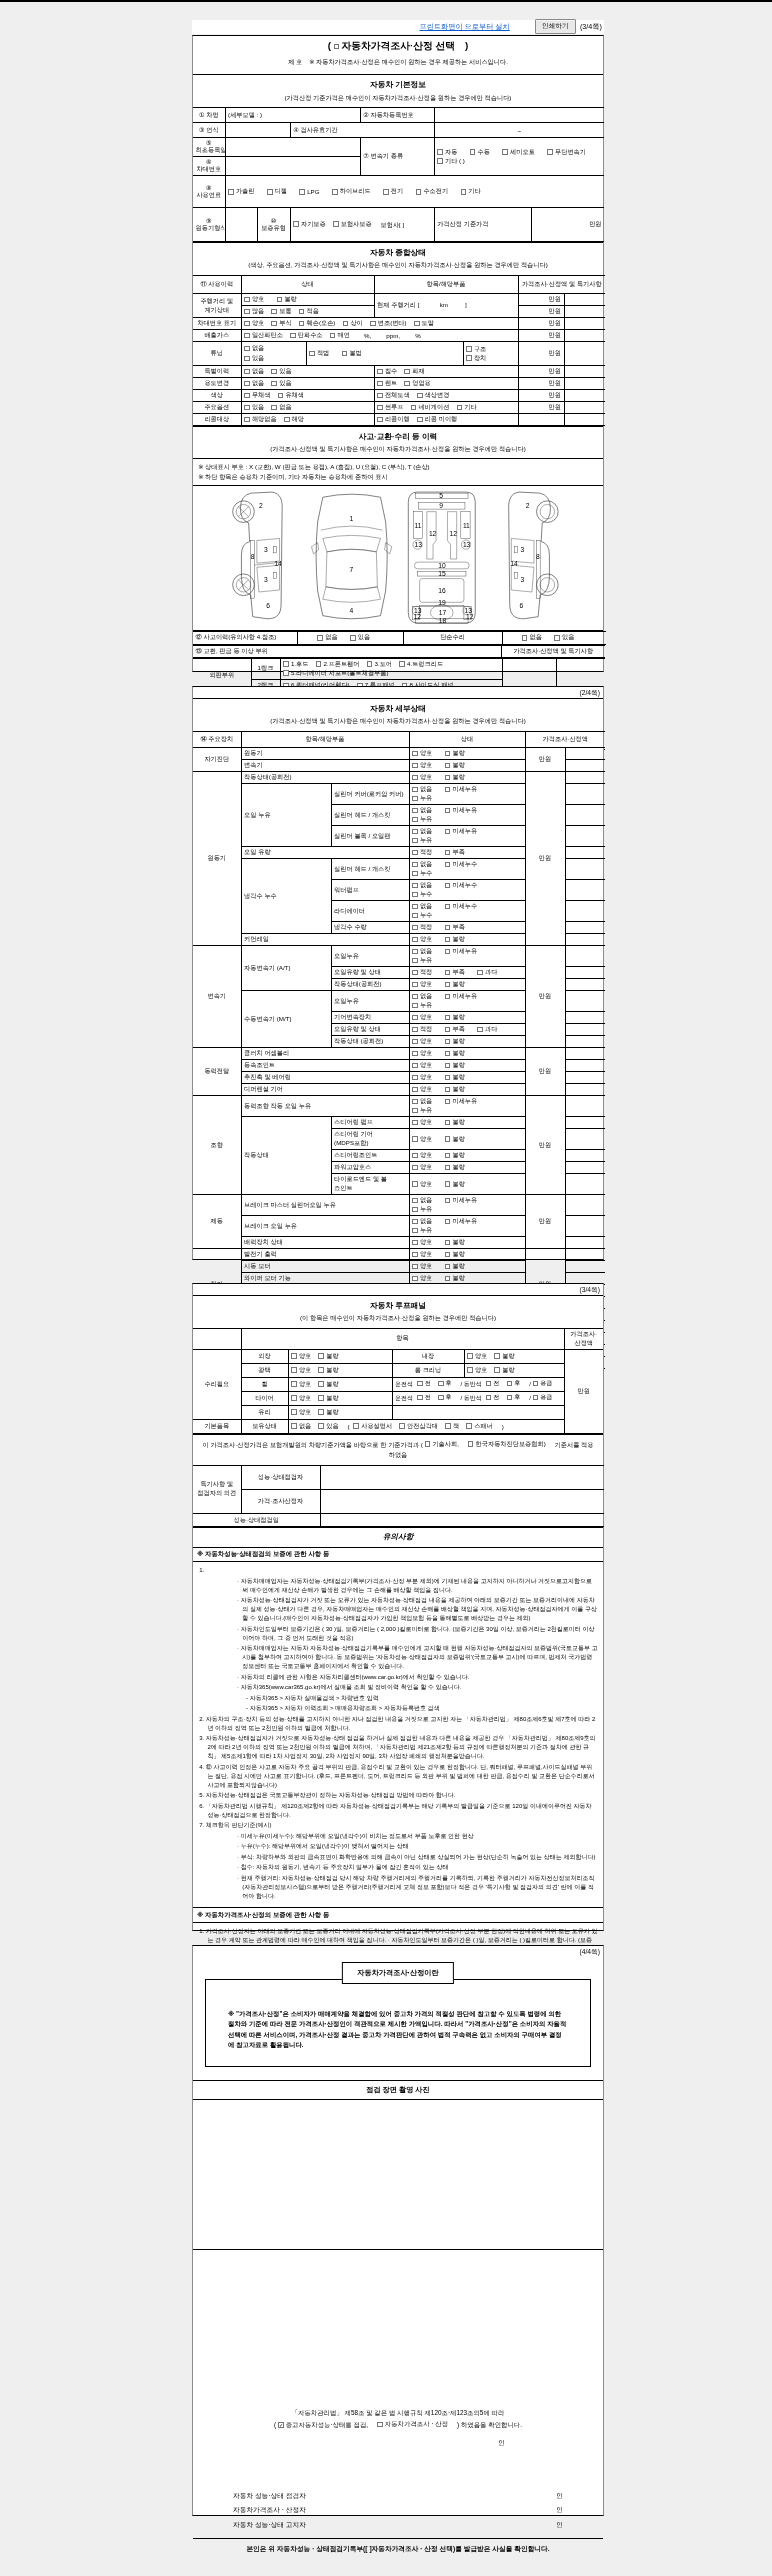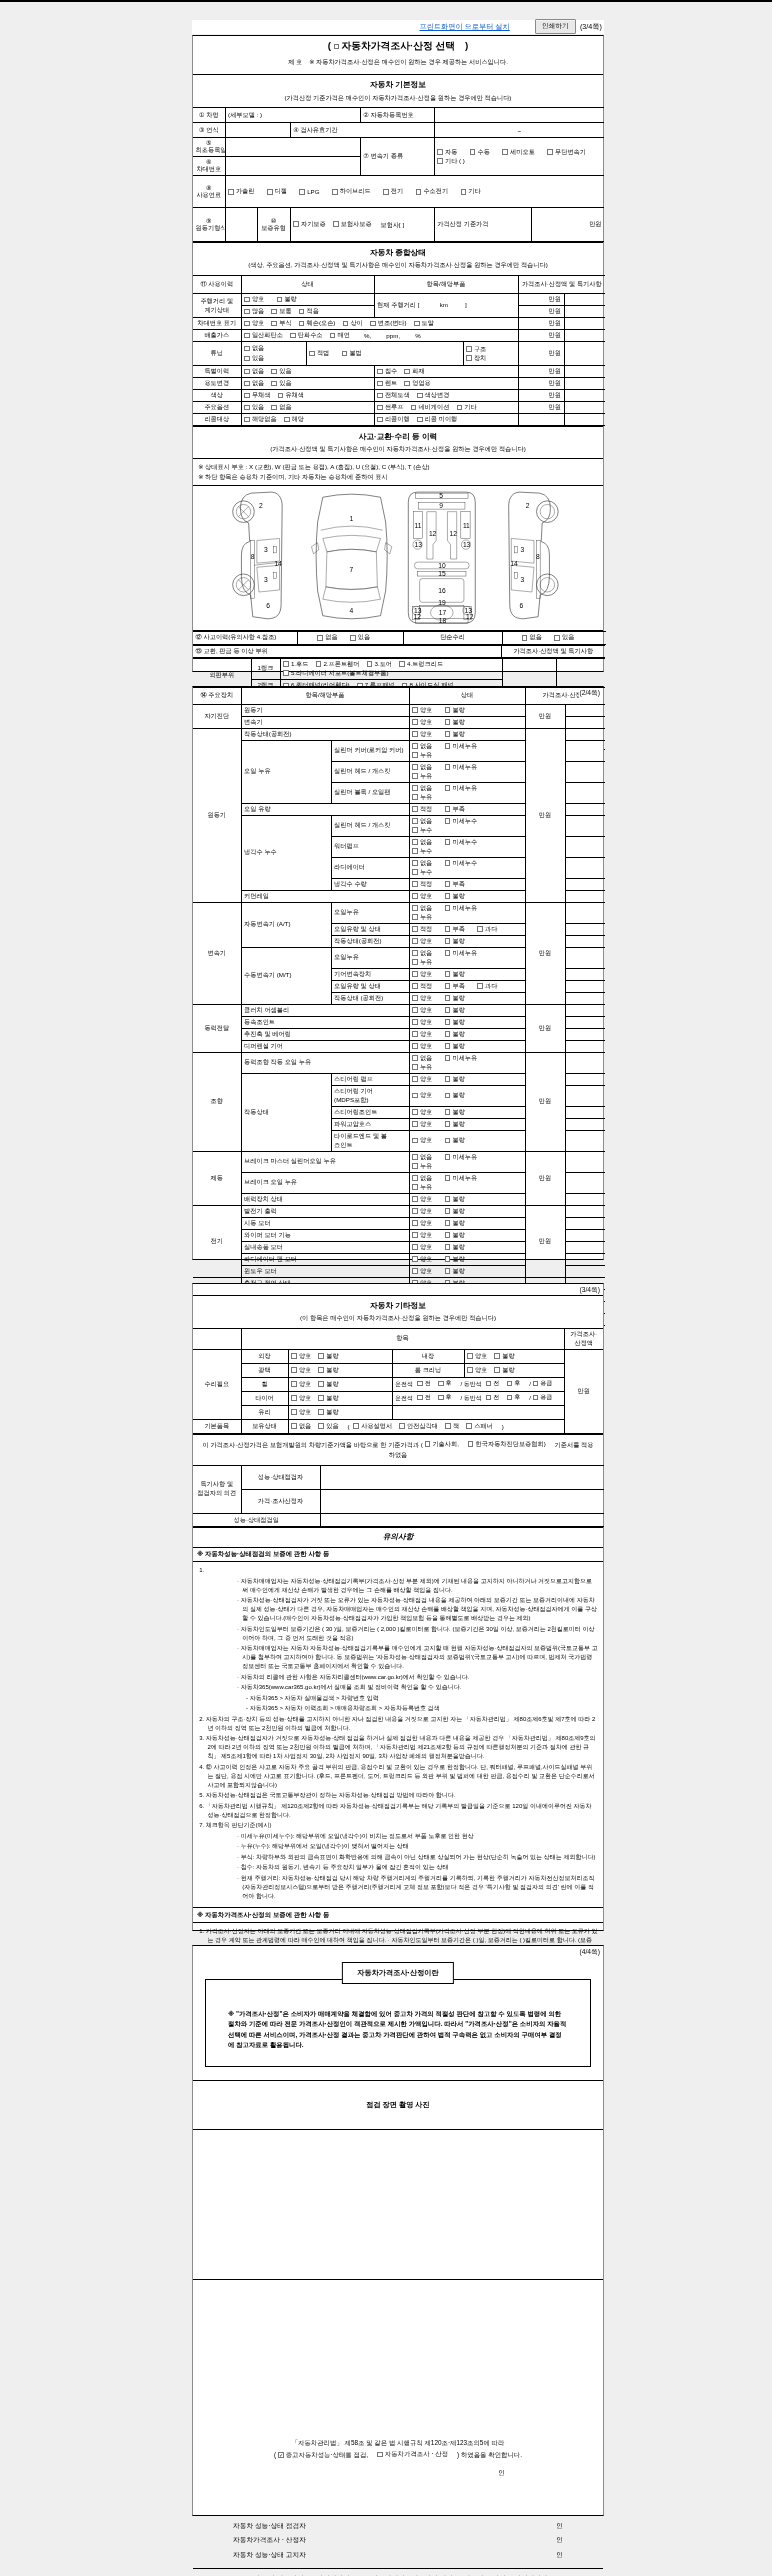--- a/index.html
+++ b/index.html
@@ -52,21 +52,21 @@
   .nt { font-size:6px; line-height:1.5; margin:1.5px 0; }
   .n0 { padding-left:10.3px; text-indent:-8.2px; }
   .b1 { margin-left:40px; padding-left:5.2px; text-indent:-5.2px; }
   .b2 { margin-left:49px; }
   .notice-box { padding:3.1px 5.2px 5.2px 4.1px; }
   .hdr-line { border-top:0.5px solid #000; border-bottom:0.5px solid #000; font-size:6.4px; font-weight:bold; padding:2.1px 4.1px; }
   
   .statwrap { position:relative; margin:33px 12.4px 0; }
   .stat-title { position:absolute; left:50%; transform:translateX(-50%); top:-17.5px; background:#fff; border:1px solid #000; padding:5.2px 14.4px; font-size:7.2px; font-weight:bold; white-space:nowrap; }
   .stat-box { border:1px solid #000; padding:29px 21.6px 15.5px; font-size:6.4px; font-weight:bold; line-height:1.6; }
-  .photo-hdr { margin-top:13.4px; border-top:1.5px solid #000; border-bottom:0.5px solid #000; text-align:center; font-size:7.2px; font-weight:bold; padding:19px 0; }
+  .photo-hdr { margin-top:13.4px; border-top:1.5px solid #000; border-bottom:0.5px solid #000; text-align:center; font-size:7.2px; font-weight:bold; padding:4px 0; }
   .photo-a { height:150px; border-bottom:0.5px solid #000; }
   .photo-b { height:152px; }
   .sign-hdr { border-top:1.5px solid #000; border-bottom:0.5px solid #000; text-align:center; font-size:7.7px; font-weight:bold; padding:5.2px 0; }
   .sign-body { position:relative; padding-top:6.2px; }
   .sign-law { text-align:center; font-size:6.4px; line-height:1.7; }
   .seal-mid { position:absolute; top:37px; right:98px; font-size:6.7px; }
   .sign-rows { width:330px; margin:61px auto 0; }
   .sign-row { display:flex; justify-content:space-between; font-size:6.7px; margin:5.2px 0; }
   .sign-confirm { border-top:1.5px solid #000; margin-top:8.2px; padding:4.1px 0 7.2px; text-align:center; font-size:6.7px; font-weight:bold; line-height:1.7; }
 </style>
@@ -677,20 +677,24 @@
                 <span class="cbx"></span>
                 <span>16.플로어패널</span>
               </span></span></td>
     </tr>
   </tbody>
     </table>
 </div>
 
 <div class="sheet" id="page2">
   <div class="pmark">(2/4쪽)</div>
+  <div style="margin-top:11.3px; border-top:1px solid #000;">
+    <div class="sec-title">자동차 세부상태</div>
+    <div class="sec-note">(가격조사·산정액 및 특기사항은 매수인이 자동차가격조사·산정을 원하는 경우에만 적습니다)</div>
+  </div>
   <table class="tb" id="detail-table" style="border-top:0.5px solid #000; font-size:6px;">
     <colgroup>
         <col style="width:48px">
         <col style="width:90px">
         <col style="width:78px">
         <col style="width:116px">
         <col style="width:40px">
         <col style="width:40px">
       </colgroup>
     <tbody>
@@ -1226,21 +1230,21 @@
           <td rowspan="1" class="c">만원</td>
           <td></td>
         </tr>
       </tbody>
   </table>
 </div>
 
 <div class="sheet" id="page3">
   <div class="pmark">(3/4쪽)</div>
   <div style="margin-top:11.3px; border-top:1px solid #000;">
-    <div class="sec-title">자동차 기타정보</div>
+    <div class="sec-title">자동차 루프패널</div>
     <div class="sec-note">(이 항목은 매수인이 자동차가격조사·산정을 원하는 경우에만 적습니다)</div>
   </div>
   <table class="tb" style="border-top:0.5px solid #000;">
     <colgroup>
         <col style="width:48px">
         <col style="width:47px">
         <col style="width:104px">
         <col style="width:72px">
         <col style="width:100px">
         <col style="width:39px">

